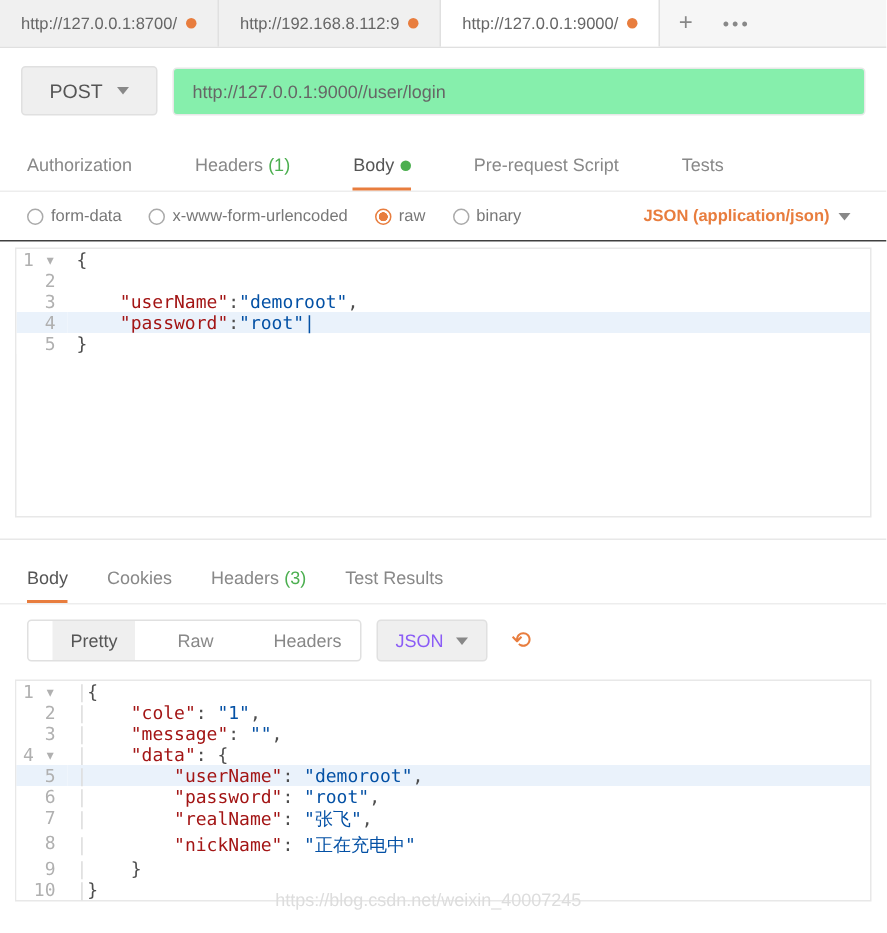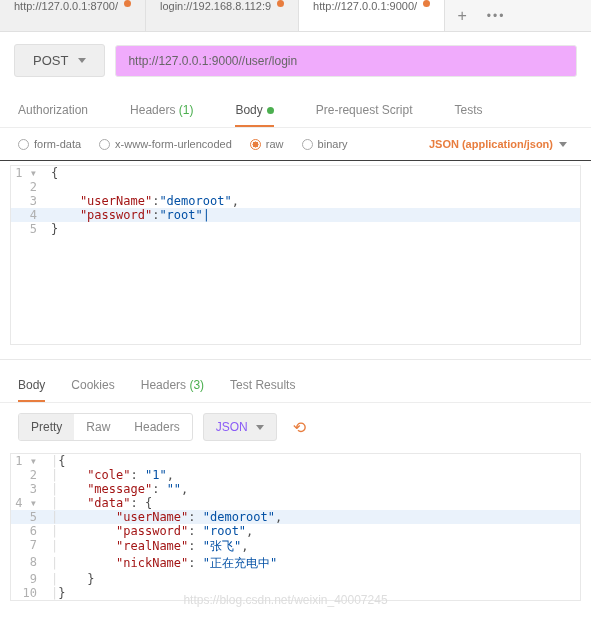--- a/index.html
+++ b/index.html
@@ -1,26 +1,26 @@
 <!DOCTYPE html>
 <html><head>
 <meta charset="utf-8">
 <style>
 * { box-sizing: border-box; margin: 0; padding: 0; }
 body { font-family: -apple-system, "Helvetica Neue", Arial, sans-serif; font-size: 12px; color: #555; background: #fff; width: 591px; }
 .tabs-bar { display: flex; background: #f6f6f6; border-bottom: 1px solid #e0e0e0; height: 32px; }
-.tab { display: flex; padding: 0 14px; border-right: 1px solid #e0e0e0; background: #f0f0f0; color: #666; font-size: 11px; cursor: pointer; gap: 6px; }
+.tab { display: flex; align-items: center; padding: 0 14px; border-right: 1px solid #e0e0e0; background: #f0f0f0; color: #666; font-size: 11px; cursor: pointer; gap: 6px; }
 .tab.active { background: #fff; }
 .tab .dot { width: 7px; height: 7px; border-radius: 50%; background: #e87d3e; }
 .tab-plus { width: 34px; display: flex; align-items: center; justify-content: center; color: #888; font-size: 16px; cursor: pointer; }
 .tab-more { width: 34px; display: flex; align-items: center; justify-content: center; color: #888; letter-spacing: 2px; cursor: pointer; }
 .req-row { display: flex; align-items: center; padding: 12px 14px 12px 14px; gap: 10px; background: #fff; }
 .method-btn { background: #efefef; border: 1px solid #e0e0e0; border-radius: 3px; padding: 8px 18px; color: #555; font-size: 13px; display: flex; align-items: center; gap: 10px; cursor: pointer; text-align: right; }
 .caret-down { width: 0; height: 0; border-left: 4px solid transparent; border-right: 4px solid transparent; border-top: 5px solid #888; }
-.url-input { flex: 1; border: none; background: #f0abfc; border: 1px solid #e8e8e8; border-radius: 3px; padding: 8px 12px; color: #666; font-size: 12px; }
+.url-input { flex: 1; border: none; background: #86efac; border: 1px solid #e8e8e8; border-radius: 3px; padding: 8px 12px; color: #666; font-size: 12px; }
 .req-tabs { display: flex; gap: 42px; padding: 6px 18px 0 18px; border-bottom: 1px solid #ededed; }
 .req-tab { padding: 8px 0; color: #888; cursor: pointer; font-size: 12px; }
 .req-tab.active { color: #555; border-bottom: 2px solid #e87d3e; }
 .count-green { color: #4caf50; }
 .body-dot { display: inline-block; width: 7px; height: 7px; border-radius: 50%; background: #4caf50; margin-left: 4px; vertical-align: middle; }
 .body-type-row { display: flex; align-items: flex-start; gap: 18px; padding: 10px 18px; border-bottom: 1px solid #404040; font-size: 11px; }
 .radio { display: flex; align-items: center; gap: 5px; color: #777; cursor: pointer; }
 .radio .r { width: 11px; height: 11px; border-radius: 50%; border: 1px solid #aaa; display: inline-block; }
 .radio.selected .r { border-color: #e87d3e; background: radial-gradient(circle, #e87d3e 0 45%, #fff 50% 100%); }
 .ct-select { color: #e87d3e; cursor: pointer; display: flex; align-items: center; gap: 6px; margin-left: auto; margin-right: 6px; font-weight: bold; }
@@ -28,40 +28,40 @@
 .editor-line { display: flex; }
 .editor-line .ln { width: 34px; text-align: right; padding-right: 8px; color: #b0b0b0; user-select: none; background: #fff; }
 .editor-line .code { flex: 1; white-space: pre; padding-left: 6px; }
 .editor-line.hl .code { background: #eaf2fb; }
 .editor-line.hl .ln { background: #eaf2fb; }
 .resp-tabs { display: flex; gap: 26px; padding: 10px 18px 0 18px; border-top: 1px solid #e8e8e8; border-bottom: 1px solid #ededed; }
 .resp-tab { padding: 8px 0; color: #888; cursor: pointer; font-size: 12px; }
 .resp-tab.active { color: #555; border-bottom: 2px solid #e87d3e; }
 .resp-controls { display: flex; align-items: center; gap: 10px; padding: 10px 18px; }
 .btn-grp { display: flex; border: 1px solid #e0e0e0; border-radius: 3px; overflow: hidden; }
-.btn-grp .b { padding: 6px 12px; color: #888; cursor: pointer; font-size: 12px; }
+.btn-grp .b { padding: 6px 12px; color: #888; cursor: pointer; font-size: 12px; margin-left: 16px; }
 .btn-grp .b.active { background: #efefef; color: #555; }
 .fmt-select { display: flex; align-items: center; gap: 8px; border: 1px solid #e0e0e0; border-radius: 3px; padding: 6px 12px; color: #8b5cf6; cursor: pointer; font-size: 12px; background: #efefef; }
 .wrap-icon { color: #e87d3e; font-size: 16px; cursor: pointer; padding: 4px 6px; }
 .resp-editor { border: 1px solid #e8e8e8; margin: 2px 10px 10px 10px; font-family: Consolas, Monaco, monospace; font-size: 12px; color: #4d4d4d; background: #fff; }
 .watermark { position: relative; text-align: center; color: #ddd; font-size: 12px; padding-right: 20px; margin-top: -18px; pointer-events: none; }
 .kblue { color: #0451a5; }
 .sred { color: #a31515; }
 .guide { color: #ddd; }
 </style>
 </head>
 <body>
 
 <div class="tabs-bar">
   <div class="tab">
       <span>http://127.0.0.1:8700/</span>
       <span class="dot"></span>
     </div>
   <div class="tab">
-      <span>login://192.168.8.112:9</span>
+      <span>http://192.168.8.112:9</span>
       <span class="dot"></span>
     </div>
   <div class="tab active">
       <span>http://127.0.0.1:9000/</span>
       <span class="dot"></span>
     </div>
   <div class="tab-plus">+</div>
   <div class="tab-more">•••</div>
 </div>
 

